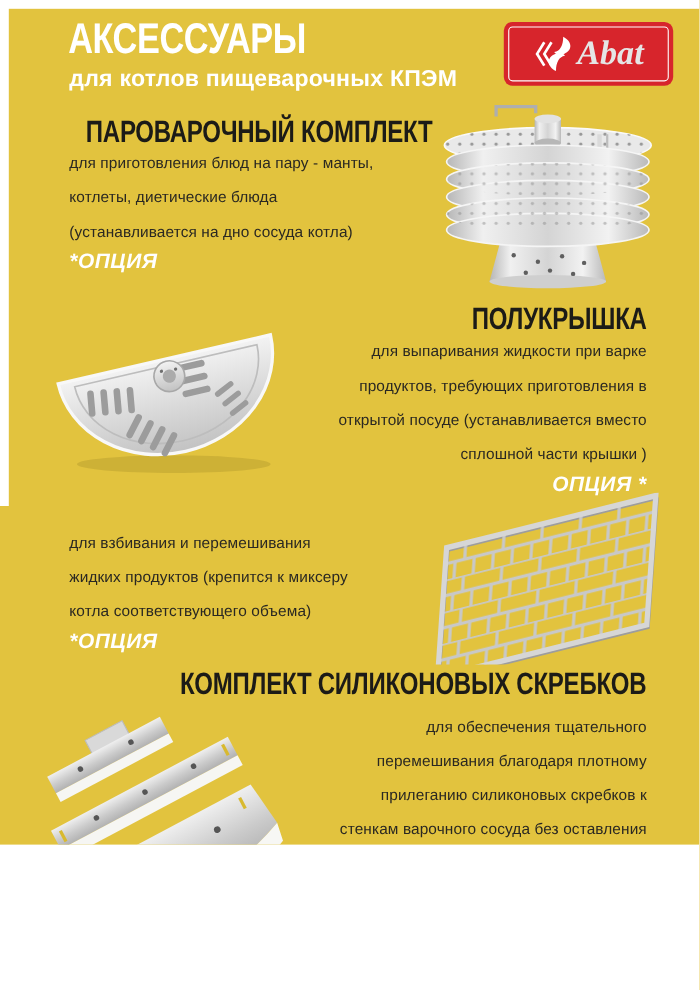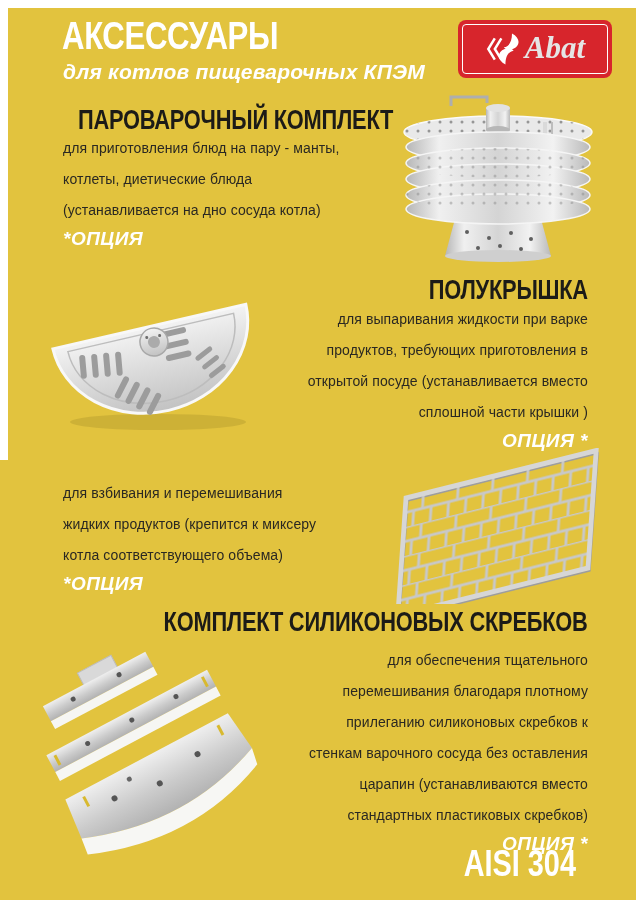--- a/index.html
+++ b/index.html
@@ -1,32 +1,32 @@
 <!DOCTYPE html>
 <html><head>
 <meta charset="utf-8">
 <style>
   html,body{margin:0;padding:0;background:#ffffff;}
   .page{
-    position:relative;width:636px;height:900px;overflow:hidden;
+    position:relative;width:636px;height:768px;overflow:hidden;
     background:#e2c33e;
     font-family:"Liberation Sans",sans-serif;
   }
   
   .frame-top{position:absolute;left:0;top:0;width:636px;height:8px;background:#fff;}
   .frame-left{position:absolute;left:0;top:0;width:8px;height:460px;background:#fff;}
 
   .title{
     position:absolute;left:62px;top:16px;color:#fff;font-weight:bold;
     font-size:39px;line-height:1;letter-spacing:-.5px;white-space:nowrap;
   }
   .title>span{display:inline-block;transform:scaleX(.8);transform-origin:left center;}
   .subtitle{
     position:absolute;left:63px;top:60px;color:#fff;font-weight:bold;
-    font-size:21px;letter-spacing:.2px;white-space:nowrap;font-style:italic;
+    font-size:21px;letter-spacing:.2px;white-space:nowrap;
   }
 
   .logo{
     position:absolute;left:458px;top:20px;width:154px;height:58px;
     background:#d7252c;border-radius:8px;display:flex;align-items:center;justify-content:center;
   }
   .logo .inner-frame{position:absolute;inset:4px;border:1.5px solid #fff;border-radius:4px;pointer-events:none;}
   .logo .brand{
     font-family:"Liberation Serif",serif;font-style:italic;font-weight:bold;
     color:#e5e5e5;font-size:31px;line-height:1;margin-left:4px;padding-bottom:4px;white-space:nowrap;

